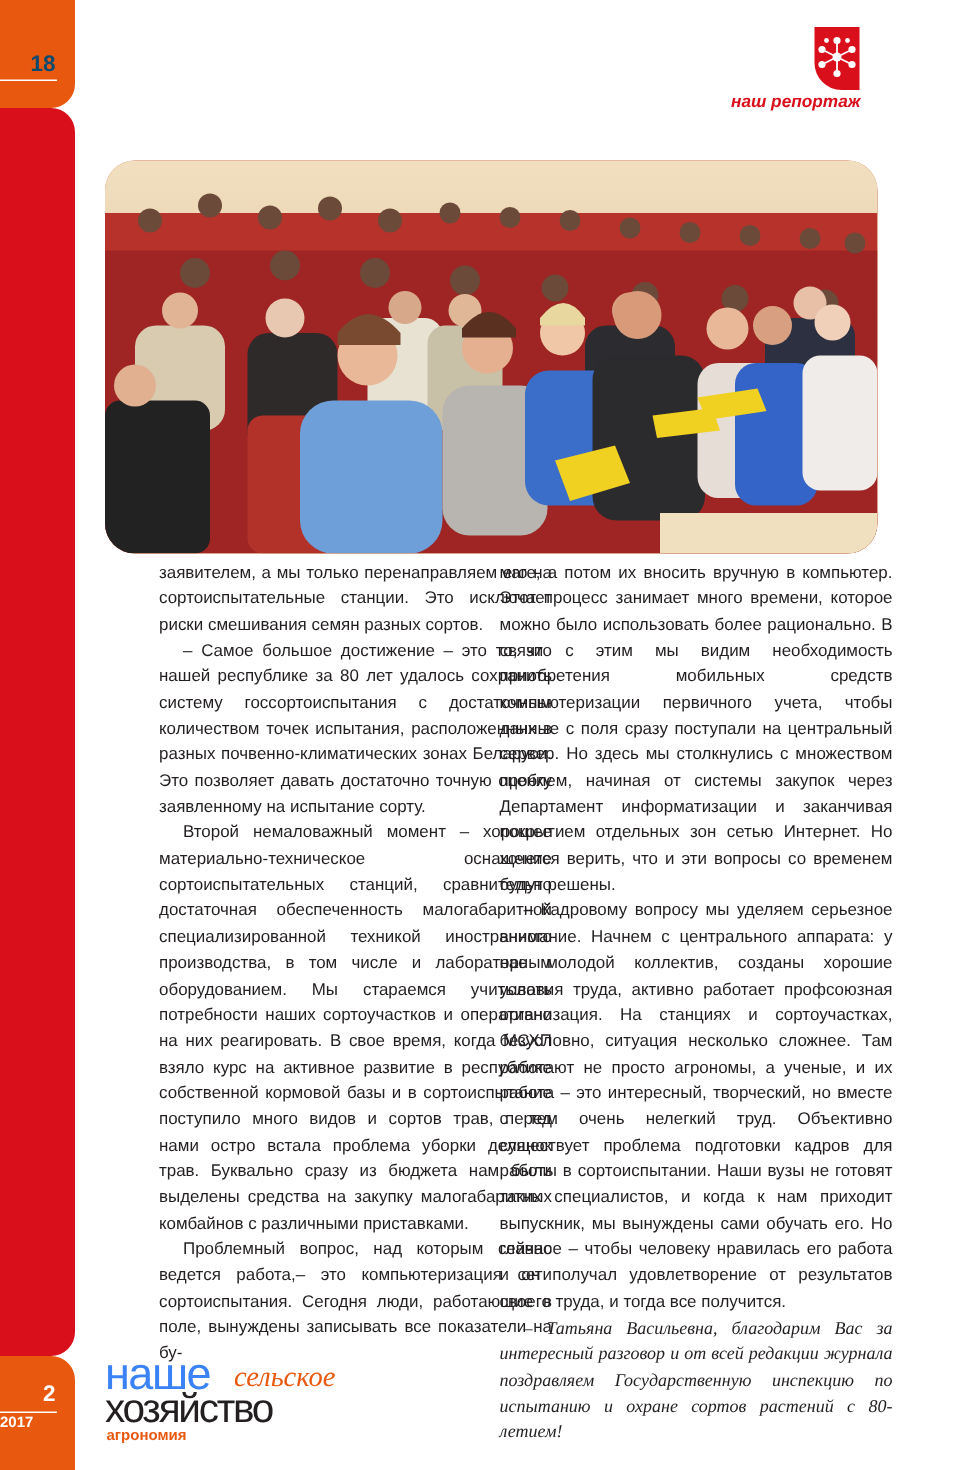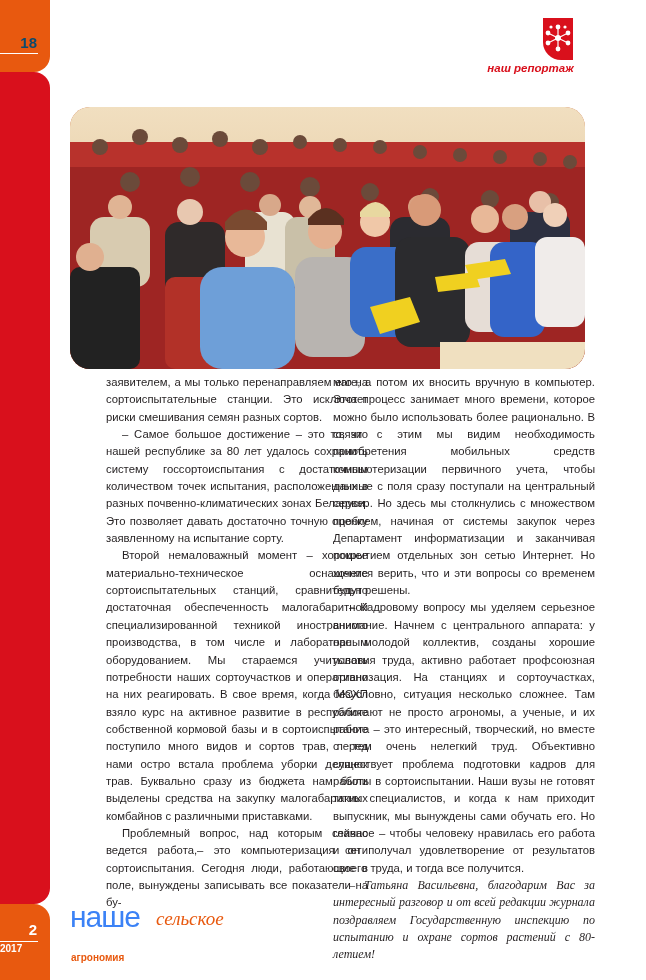--- a/index.html
+++ b/index.html
@@ -175,14 +175,15 @@
 
 </div>
 
 <div class="issue-num">2</div>
 <div class="rule bot"></div>
 <div class="issue-year">2017</div>
 
 <div class="mag-logo">
   <div class="mag-l1">наше</div>
   <div class="mag-script">сельское</div>
+  <div class="mag-l2">хозяйство</div>
   <div class="mag-sub">агрономия</div>
 </div>
 
 </body></html>

